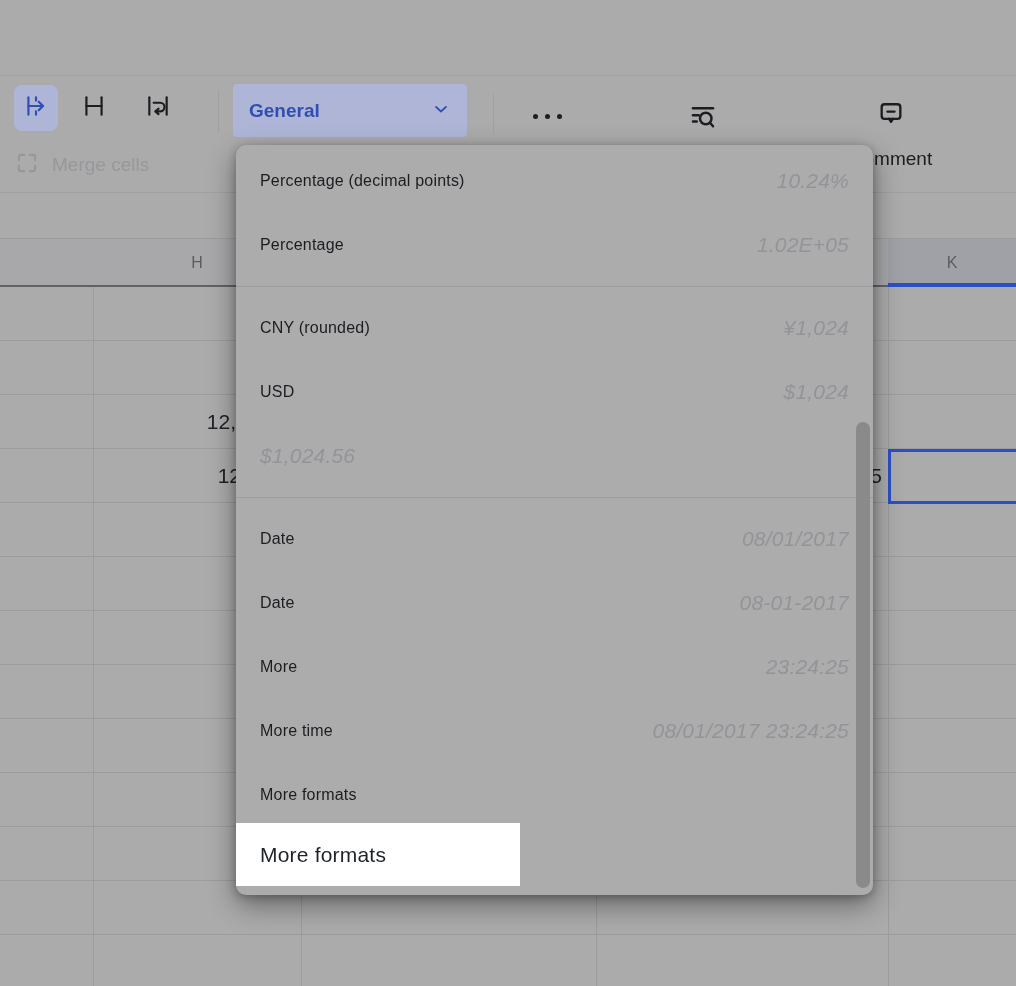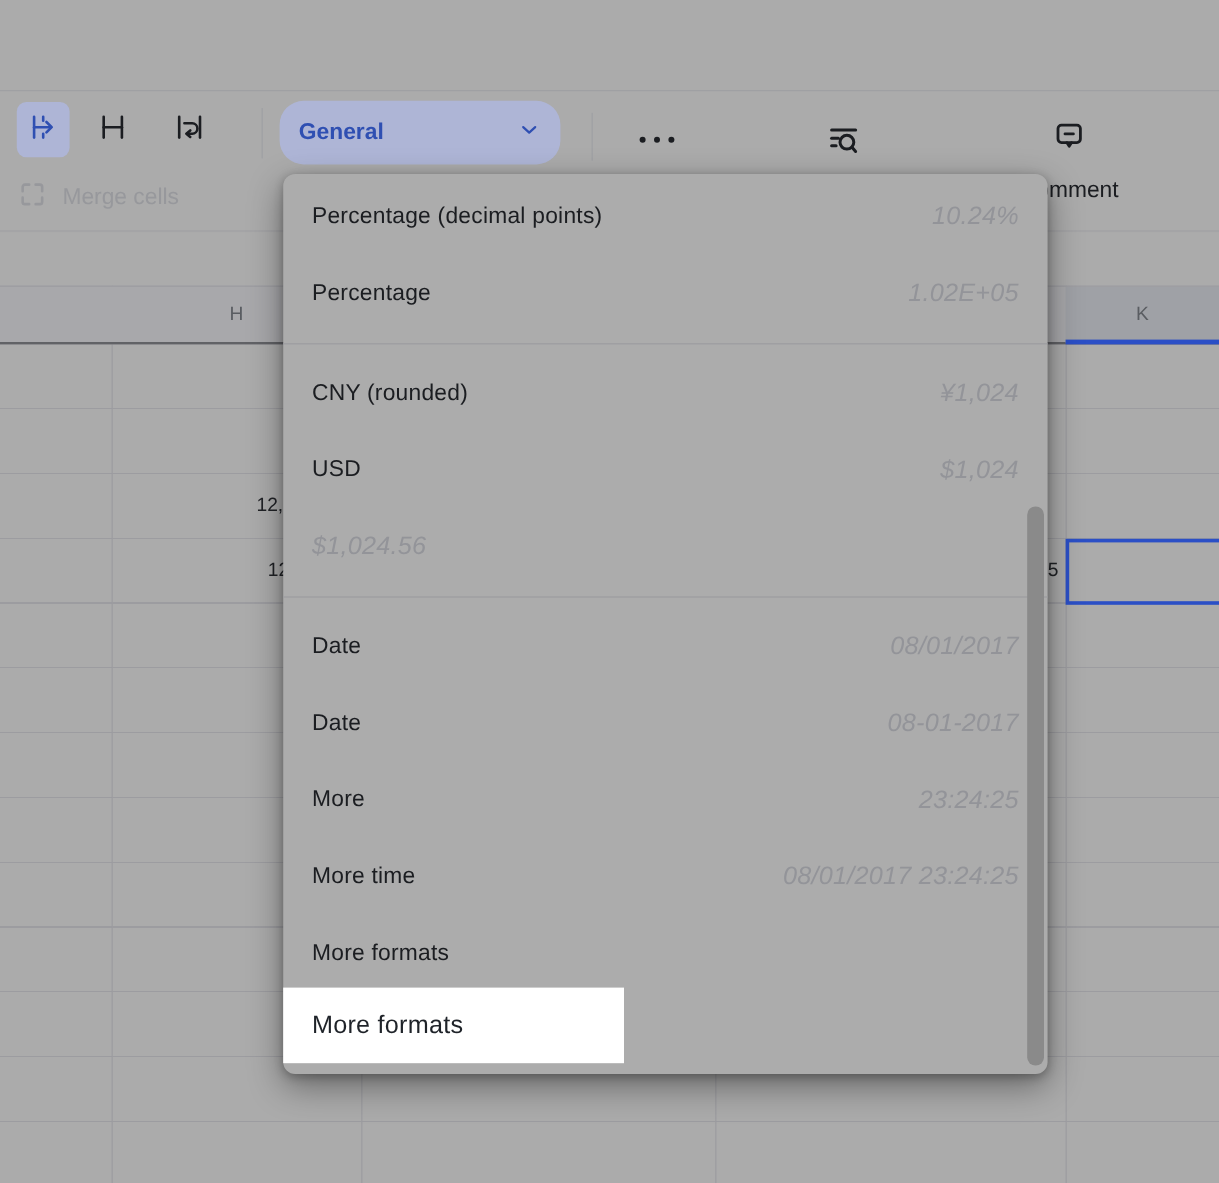--- a/index.html
+++ b/index.html
@@ -15,47 +15,47 @@
   .stage{position:relative;width:1016px;height:986px;background:var(--bg);overflow:hidden;}
 
   
   .top-blank{position:absolute;left:0;top:0;width:1016px;height:76px;background:var(--bg);border-bottom:1px solid var(--hairline);}
   .toolbar{position:absolute;left:0;top:77px;width:1016px;height:116px;border-bottom:1px solid var(--hairline);z-index:5;}
   .tool-icon{position:absolute;width:44px;height:46px;border-radius:8px;display:flex;align-items:center;justify-content:center;cursor:pointer;}
   .tool-icon svg{stroke:var(--ink);stroke-width:2;fill:none;stroke-linecap:round;stroke-linejoin:round;}
   .tool-icon.selected{background:var(--accentBgDim);}
   .tool-icon.selected svg{stroke:var(--accentDim);}
   .vdivider{position:absolute;width:1px;background:var(--hairline);}
-  .general-btn{position:absolute;left:233px;top:7px;width:234px;height:53px;background:var(--accentBgDim);border-radius:20px;display:flex;align-items:center;justify-content:space-between;padding:0 16px;cursor:pointer;}
+  .general-btn{position:absolute;left:233px;top:7px;width:234px;height:53px;background:var(--accentBgDim);border-radius:4px;display:flex;align-items:center;justify-content:space-between;padding:0 16px;cursor:pointer;}
   .general-btn .lbl{color:var(--accentDim);font-size:19px;font-weight:700;}
   .general-btn svg{stroke:var(--accentDim);stroke-width:2.2;fill:none;stroke-linecap:round;stroke-linejoin:round;}
   .dots{position:absolute;left:529px;top:30px;width:36px;height:18px;display:flex;align-items:center;justify-content:center;gap:7px;cursor:pointer;}
   .dots i{width:5px;height:5px;border-radius:50%;background:var(--ink);}
   .flat-icon{position:absolute;cursor:pointer;}
   .flat-icon svg{stroke:var(--ink);stroke-width:2;fill:none;stroke-linecap:round;stroke-linejoin:round;}
   .merge{position:absolute;left:14px;top:70px;height:36px;display:flex;align-items:center;gap:12px;cursor:default;}
   .merge svg{stroke:var(--disabled);stroke-width:2;fill:none;stroke-linecap:round;stroke-linejoin:round;}
   .merge span{color:var(--disabled);font-size:19px;}
   .comment-label{position:absolute;left:891px;top:148px;transform:translateX(-50%);font-size:19px;color:var(--ink);z-index:5;white-space:nowrap;}
 
   
   .formula-band{position:absolute;left:0;top:194px;width:1016px;height:44px;background:var(--bg);}
   .col-headers{position:absolute;left:0;top:238px;width:1016px;height:49px;background:var(--headerBg);border-top:1px solid var(--gridline);border-bottom:2px solid var(--headerBorder);z-index:2;}
   .col-h{position:absolute;top:0;height:47px;display:flex;align-items:center;justify-content:center;font-size:16px;color:var(--headerInk);cursor:pointer;}
   .col-h.sel{background:var(--headerSelBg);}
   .k-underline{position:absolute;left:888px;top:283px;width:128px;height:4px;background:var(--selBorder);z-index:3;}
   .grid-rows{position:absolute;left:0;top:287px;width:1016px;height:699px;background:repeating-linear-gradient(to bottom,transparent 0 53px,var(--gridline) 53px 54px);z-index:1;}
   .vline{position:absolute;top:238px;width:1px;height:748px;background:var(--gridline);z-index:1;}
-  .cell-frag{position:absolute;height:54px;line-height:54px;font-size:16px;color:var(--cellInk);text-align:right;z-index:2;}
+  .cell-frag{position:absolute;height:54px;line-height:54px;font-size:21px;color:var(--cellInk);text-align:right;z-index:2;}
   .sel-cell{position:absolute;left:888px;top:449px;width:216px;height:55px;border:3px solid var(--selBorder);z-index:3;cursor:cell;}
 
   
   .menu-panel{position:absolute;left:236px;top:145px;width:637px;height:750px;background:var(--panelBg);border-radius:10px;box-shadow:0 10px 28px rgba(0,0,0,.40),0 2px 8px rgba(0,0,0,.25);z-index:20;padding-top:4px;}
   .menu-item{height:64px;display:flex;align-items:center;justify-content:space-between;padding:0 24px;cursor:pointer;}
-  .mi-label{font-size:19px;letter-spacing:.2px;color:var(--ink);}
+  .mi-label{font-size:16px;letter-spacing:.2px;color:var(--ink);}
   .mi-value{font-size:21px;letter-spacing:.2px;color:var(--inkDim);font-style:italic;}
   .menu-divider{height:1px;background:var(--gridline);margin:9px 0;}
   .menu-scrollbar{position:absolute;left:620px;top:277px;width:14px;height:466px;border-radius:7px;background:var(--scrollThumb);cursor:grab;}
 
   
   .spotlight{position:absolute;left:236px;top:823px;width:284px;height:63px;background:var(--spotBg);display:flex;align-items:center;padding:0 24px;z-index:30;cursor:pointer;}
   .spotlight span{font-size:21px;letter-spacing:.2px;color:var(--spotInk);}
 </style>
 </head>
 <body>

